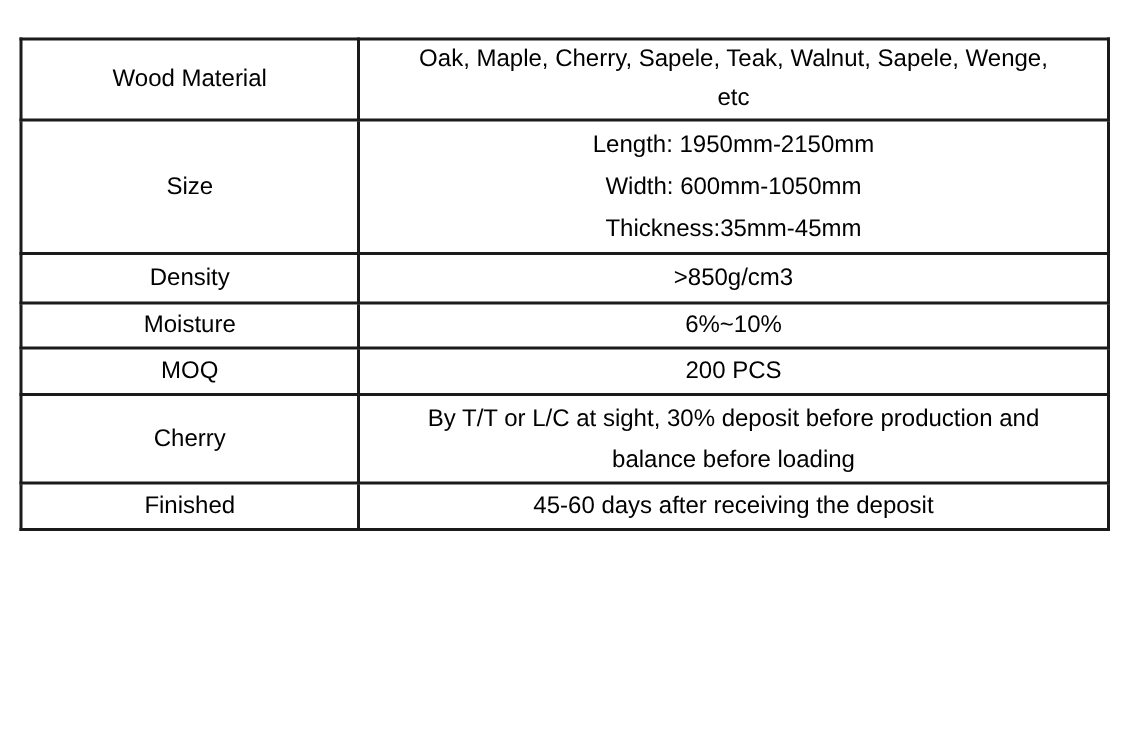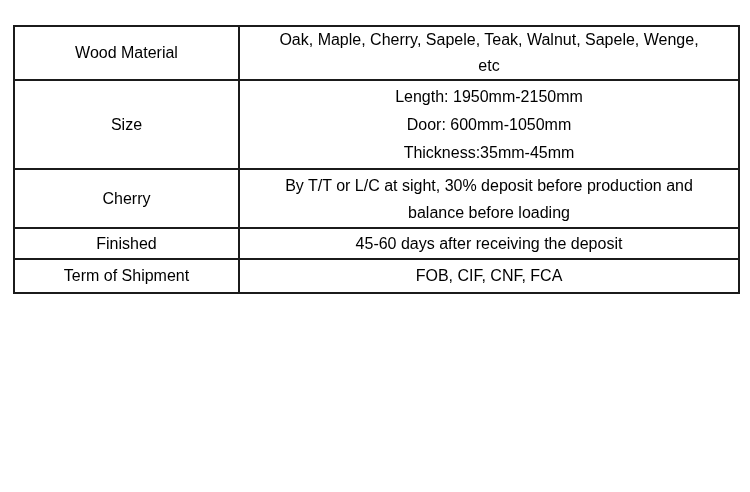--- a/index.html
+++ b/index.html
@@ -75,43 +75,51 @@
         <div class="line">Oak, Maple, Cherry, Sapele, Teak, Walnut, Sapele, Wenge,</div>
         <div class="line">etc</div>
       </td>
     </tr>
 
 
     <tr class="h87">
       <td>Size</td>
       <td class="size-val">
         <div class="line-sz">Length: 1950mm-2150mm</div>
-        <div class="line-sz">Door: 600mm-1050mm</div>
+        <div class="line-sz">Width: 600mm-1050mm</div>
         <div class="line-sz">Thickness:35mm-45mm</div>
       </td>
     </tr>
 
+    <tr class="h31">
+      <td>Density</td>
+      <td>&gt;850g/cm3</td>
+    </tr>
+
+    <tr class="h28">
+      <td>Moisture</td>
+      <td>6%~10%</td>
+    </tr>
 
 
-
+    <tr class="h29">
+      <td>MOQ</td>
+      <td>200 PCS</td>
+    </tr>
 
     <tr class="h57">
       <td class="vtop">
         <div class="line">Cherry</div>
       </td>
       <td class="payment-val">
         <div class="line">By T/T or L/C at sight, 30% deposit before production and</div>
         <div class="line">balance before loading</div>
       </td>
     </tr>
 
     <tr class="h29">
       <td>Finished</td>
       <td>45-60 days after receiving the deposit</td>
     </tr>
 
 
-    <tr class="h32">
-      <td>Term of Shipment</td>
-      <td>FOB, CIF, CNF, FCA</td>
-    </tr>
   </tbody>
 </table>
 
 </body></html>

